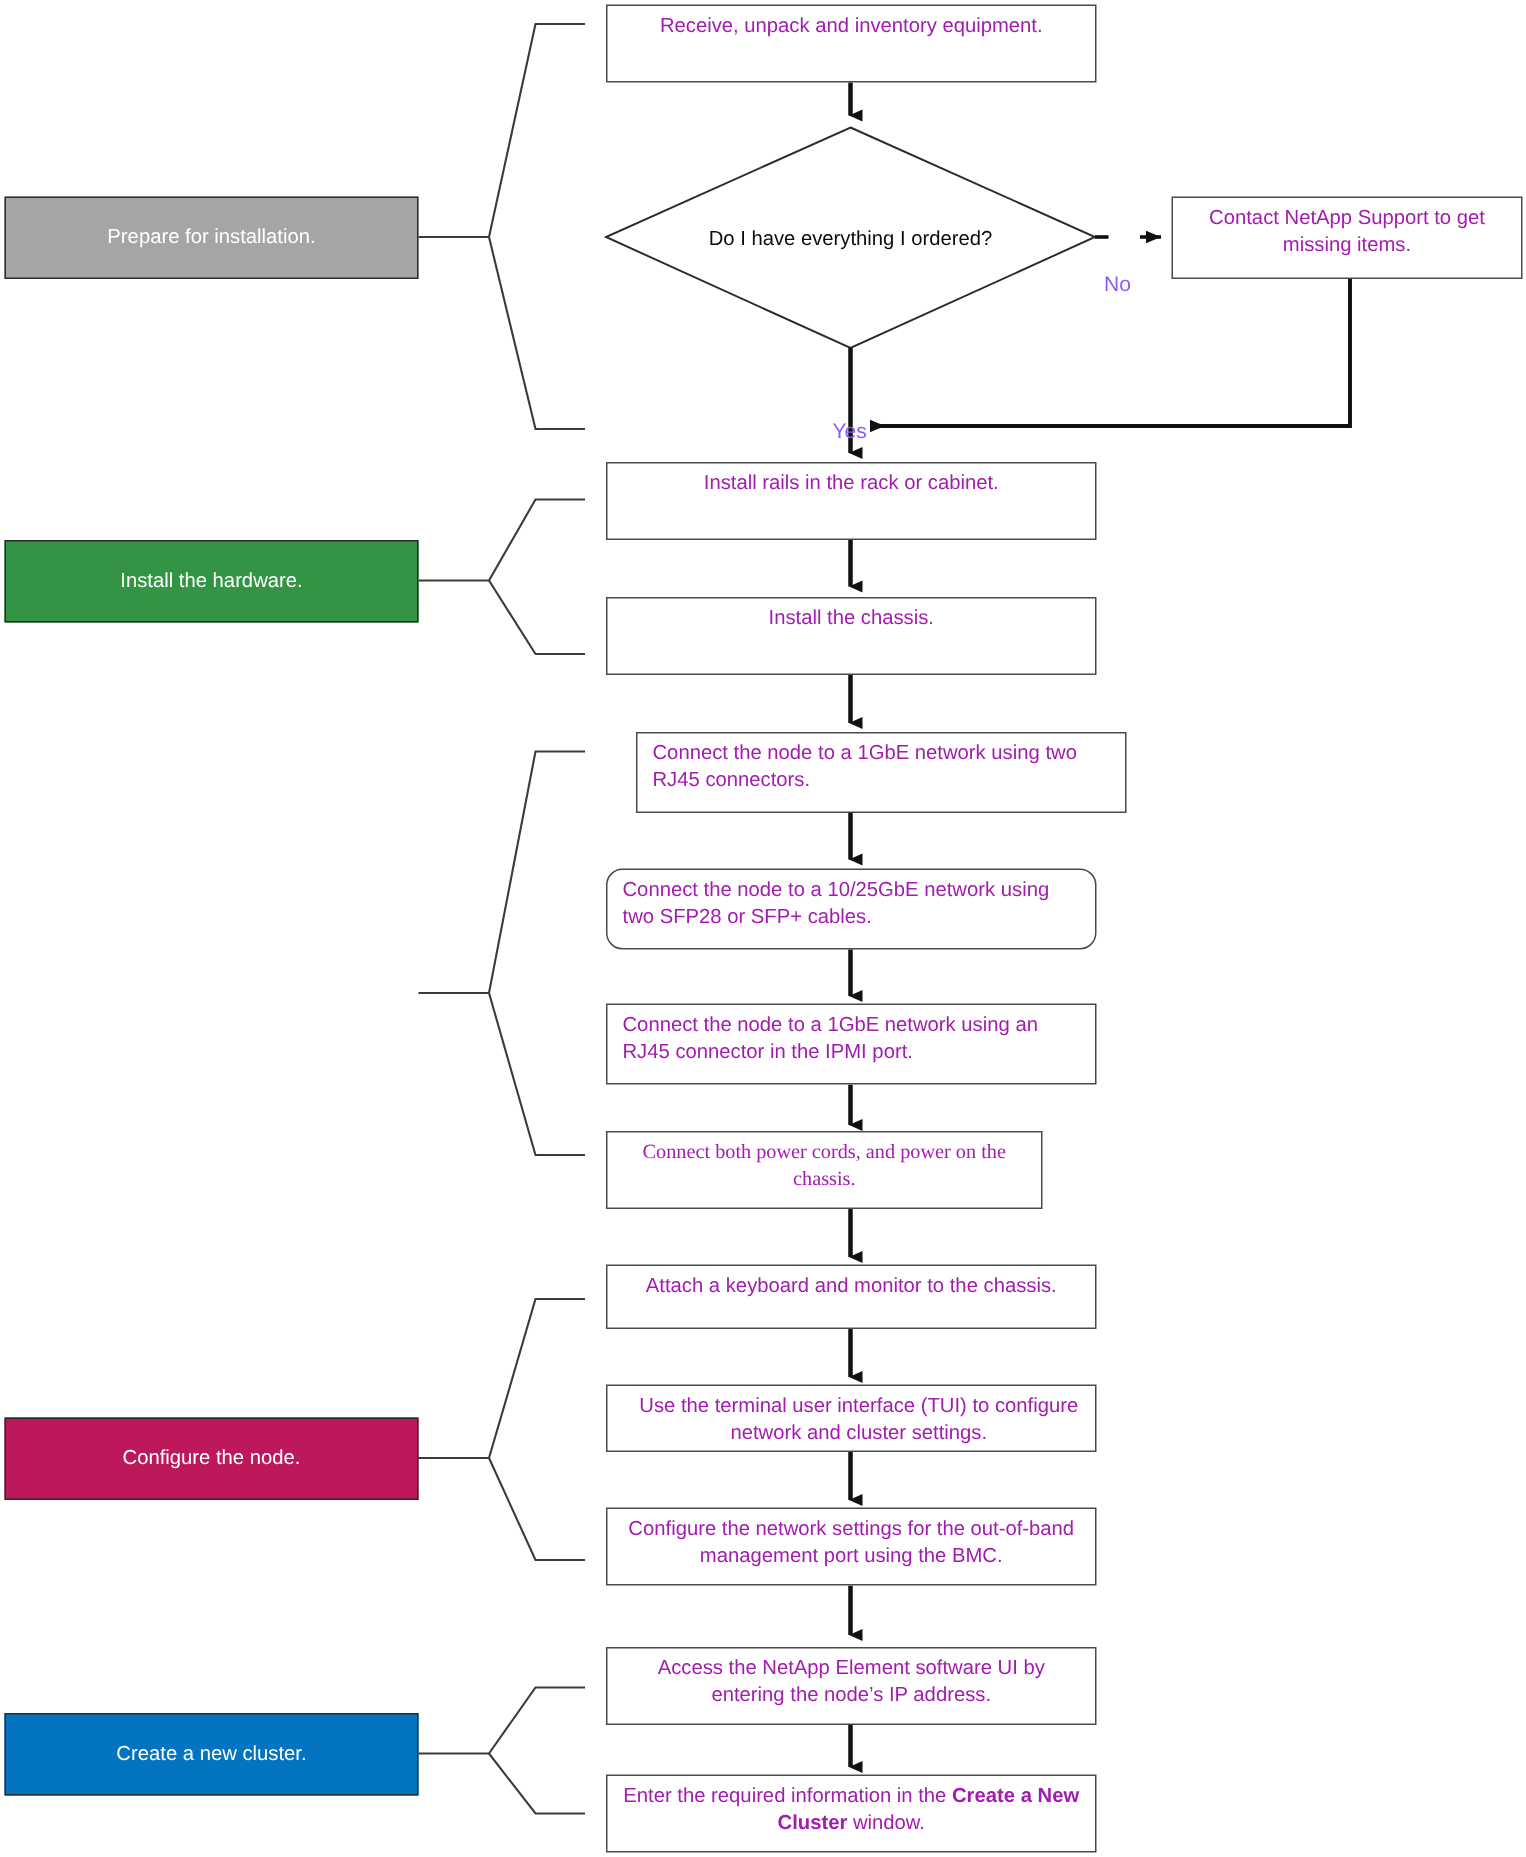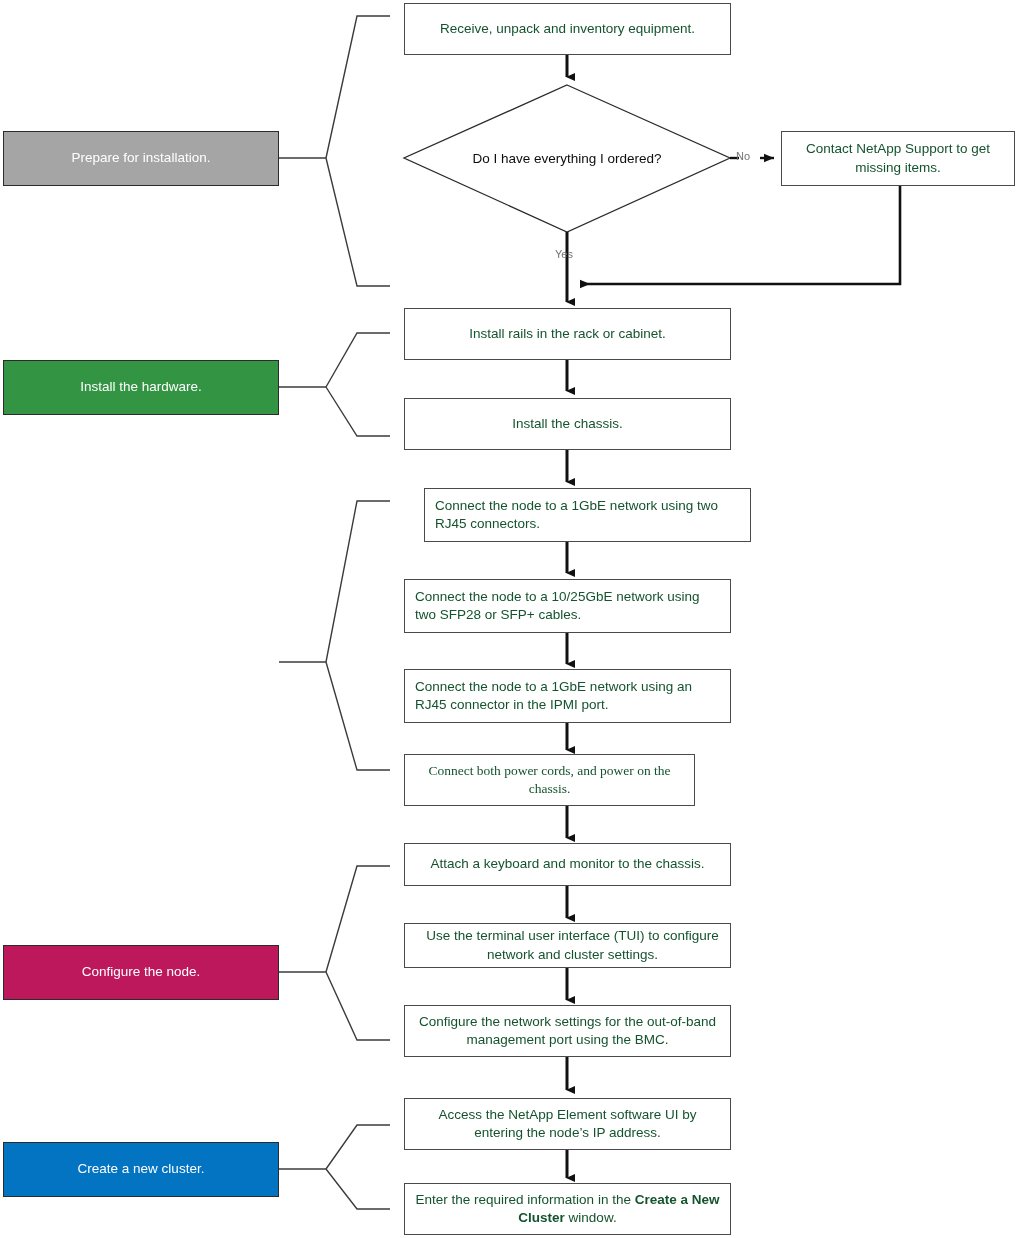--- a/index.html
+++ b/index.html
@@ -36,44 +36,44 @@
     align-items: center;
     justify-content: center;
     text-align: center;
     padding: 2px 6px;
   }
   .step-box {
     position: absolute;
     box-sizing: border-box;
     background: #ffffff;
     border: 1px solid #4a4a4a;
-    color: #14532d;
+    color: #a21caf;
     font-size: 13.5px;
     line-height: 1.35;
     display: flex;
-    align-items: center;
     padding: 4px 10px;
   }
   .step-box.center { justify-content: center; text-align: center; }
   .step-box.left   { justify-content: flex-start; text-align: left; }
   .step-box .inner { width: 100%; }
   .diamond-text {
     position: absolute;
     display: flex;
     align-items: center;
     justify-content: center;
     text-align: center;
     font-size: 13.5px;
     color: #0d0d0d;
   }
   .edge-label {
     position: absolute;
-    font-size: 11px;
-    color: #737373;
+    font-size: 14px;
+    color: #8b5cf6;
     white-space: nowrap;
+    margin-top: 31px;
   }
   b { font-weight: bold; }
 </style>
 </head>
 <body>
 
 <div id="canvas">
 
   <svg class="wires" viewBox="0 0 1017 1238" xmlns="http://www.w3.org/2000/svg">
     <defs>
@@ -187,21 +187,21 @@
   </div>
 
   <div class="step-box center" style="left:404px; top:398px; width:327px; height:52px;">
     <span class="inner">Install the chassis.</span>
   </div>
 
   <div class="step-box left" style="left:424px; top:488px; width:327px; height:54px;">
     <span class="inner">Connect the node to a 1GbE network using two RJ45 connectors.</span>
   </div>
 
-  <div class="step-box left" style="left:404px; top:579px; width:327px; height:54px;">
+  <div class="step-box left" style="left:404px; top:579px; width:327px; height:54px;border-radius:11px;">
     <span class="inner">Connect the node to a 10/25GbE network using two SFP28 or SFP+ cables.</span>
   </div>
 
   <div class="step-box left" style="left:404px; top:669px; width:327px; height:54px;">
     <span class="inner">Connect the node to a 1GbE network using an RJ45 connector in the IPMI port.</span>
   </div>
 
   <div class="step-box center" style="left:404px; top:754px; width:291px; height:52px;font-family:Liberation Serif, serif;">
     <span class="inner">Connect both power cords, and power on the chassis.</span>
   </div>

